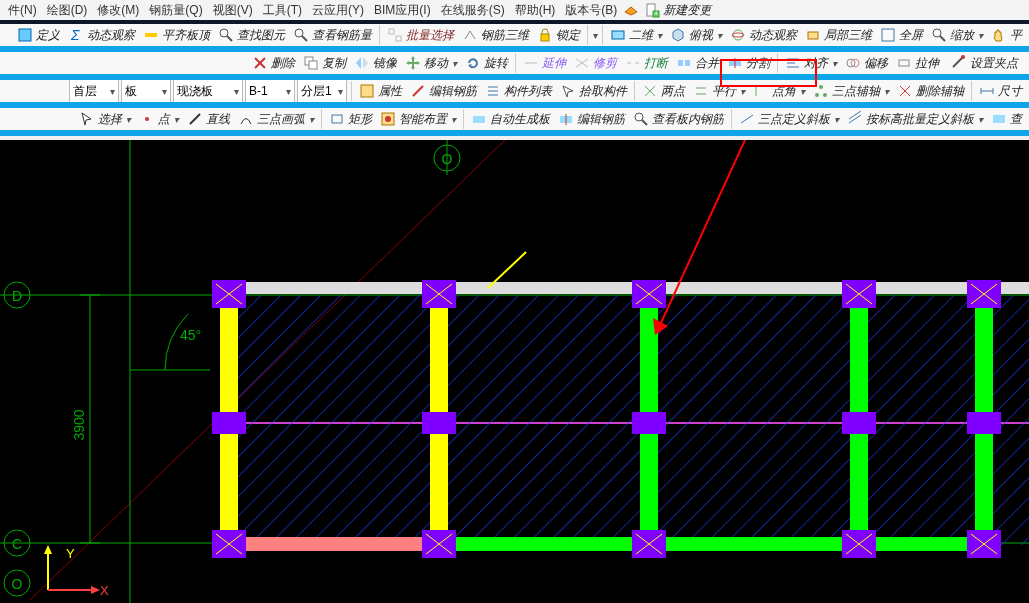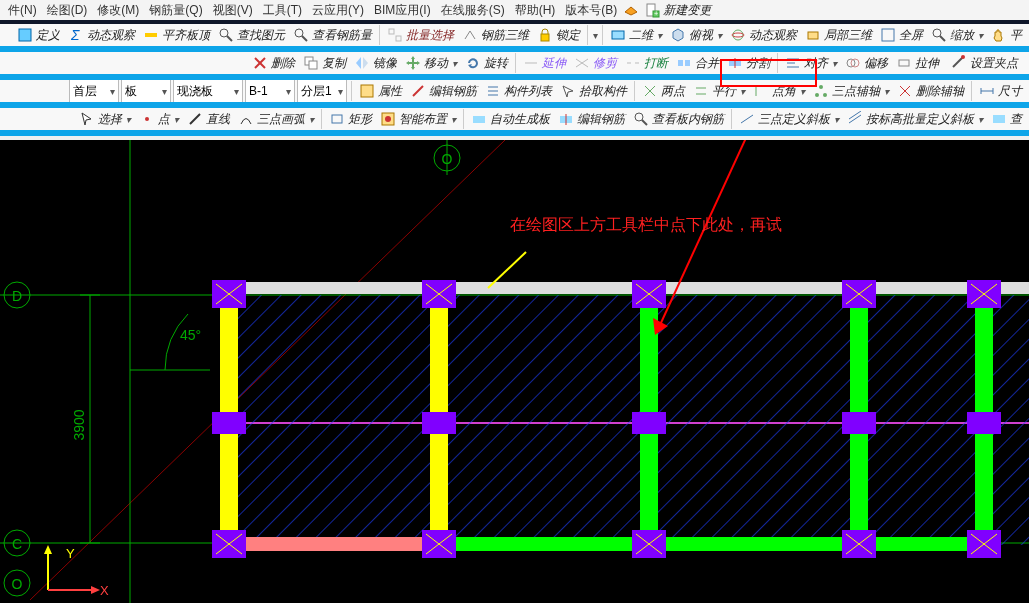--- a/index.html
+++ b/index.html
@@ -629,14 +629,13 @@
       <path d="M100 450 L91 446 L91 454 Z" fill="#ff4040"></path>
     </g>
     <text x="66" y="418" fill="#ffff00" font-size="13">Y</text>
     <text x="100" y="455" fill="#ff4040" font-size="13">X</text>
   </svg>
 
   <svg width="1029" height="463" style="pointer-events:none">
     <line x1="660" y1="185" x2="768" y2="-50" stroke="red" stroke-width="2"></line>
     <path d="M655 195 L653 178 L668 186 Z" fill="red"></path>
   </svg>
-  <div class="anno-text" style="left:510px; top:75px;">在绘图区上方工具栏中点下此处，再试</div>
 </div>
 
 </body></html>

